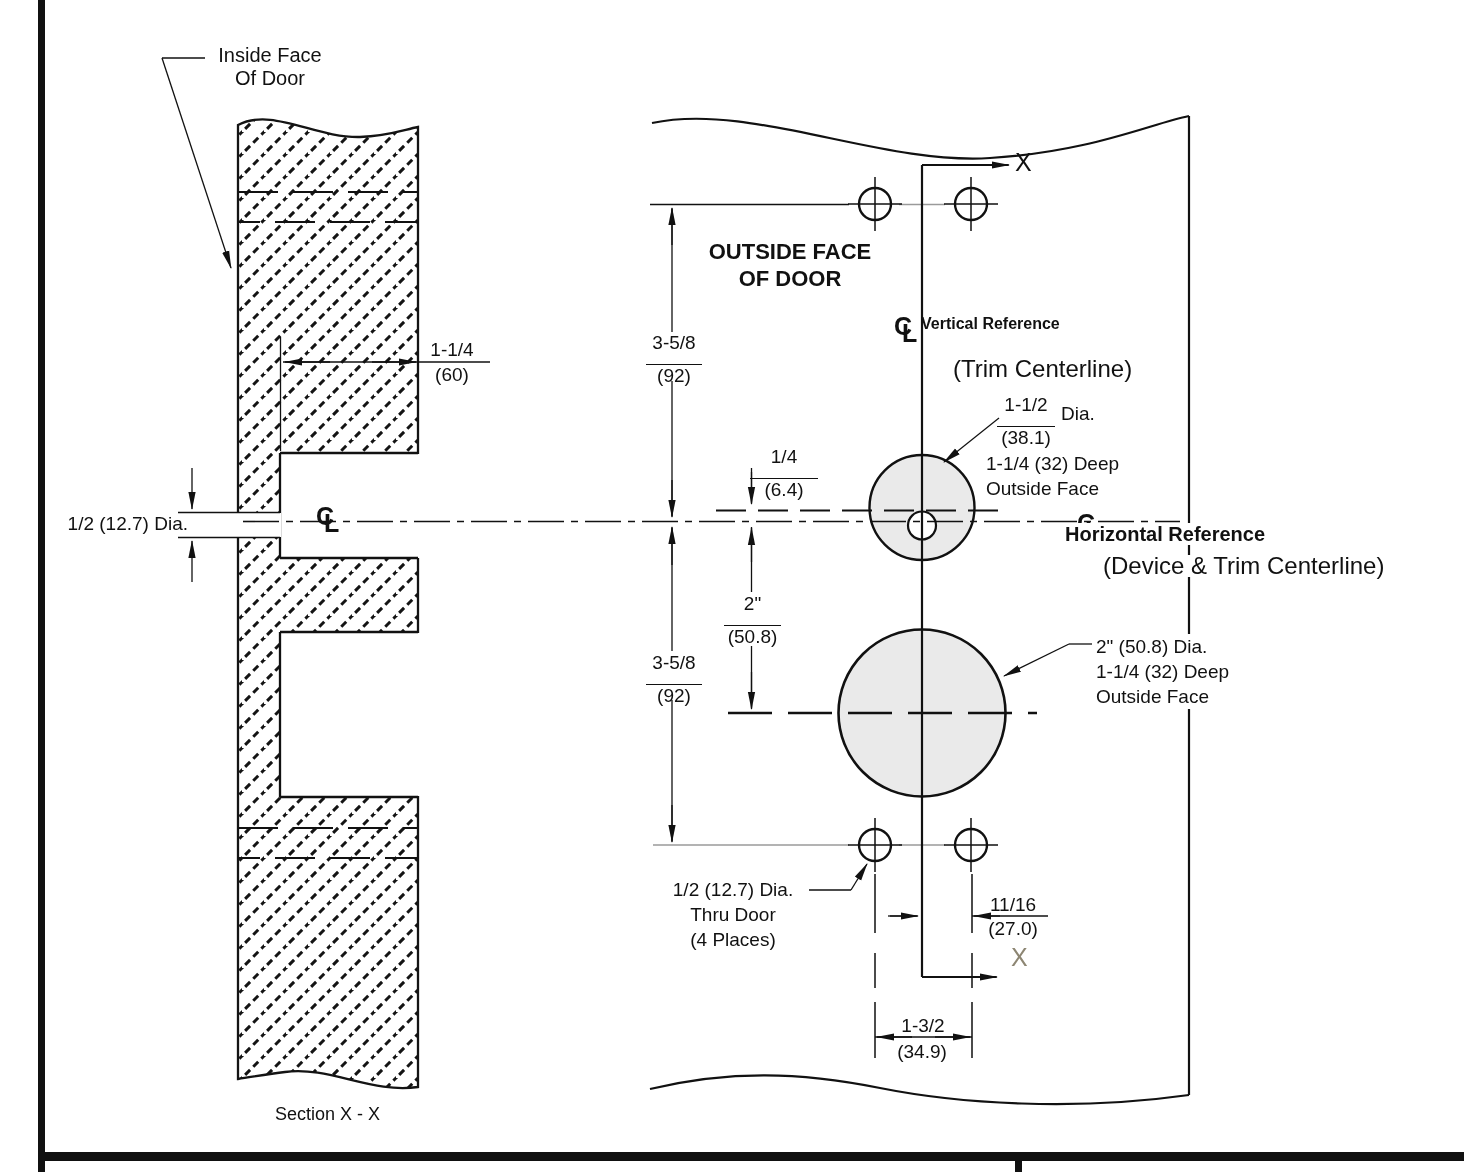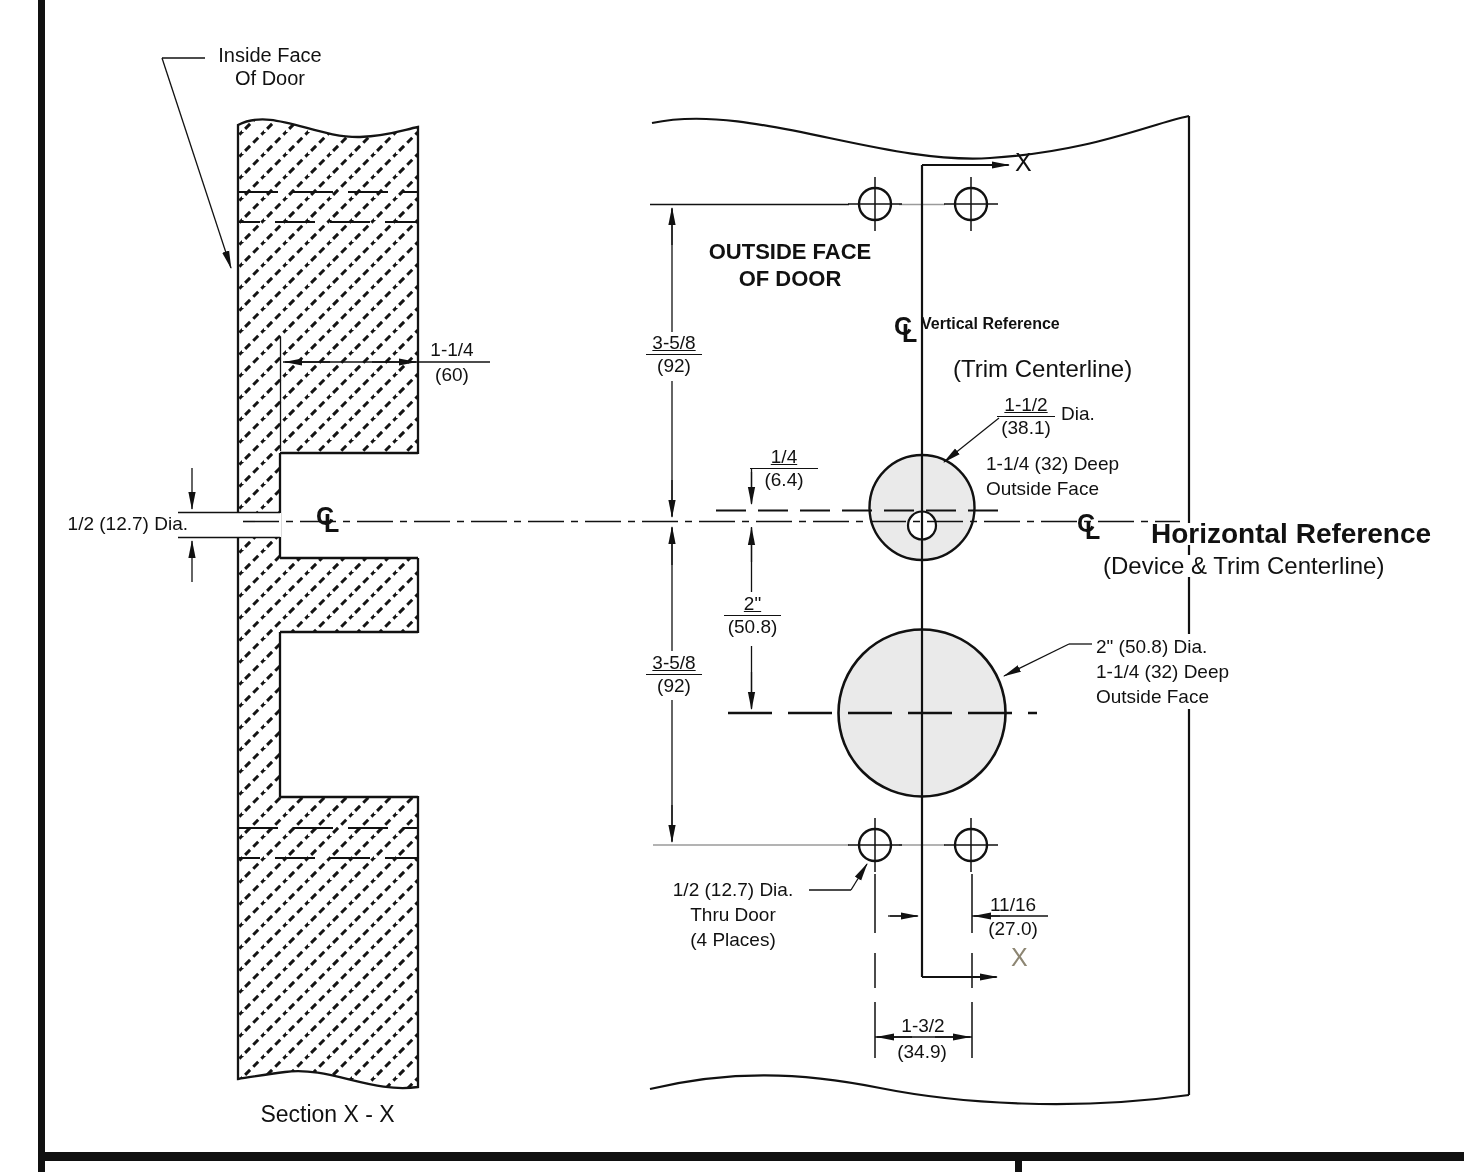--- a/index.html
+++ b/index.html
@@ -4,28 +4,28 @@
 <style>
   html,body{margin:0;padding:0;background:#fff;}
   #canvas{position:relative;width:1464px;height:1172px;background:#fff;overflow:hidden;
           font-family:"Liberation Sans",sans-serif;color:#111;}
   #draw{position:absolute;left:0;top:0;}
   .lbl{position:absolute;white-space:nowrap;line-height:22px;font-size:19px;color:#111;}
   .ctr{text-align:center;}
   .rt{text-align:right;}
   .bold{font-weight:bold;}
   .stack{line-height:21px;font-size:19px;text-align:center;}
-  .stack .bar{display:block;border-bottom:1.6px solid #111;padding-bottom:1px;text-decoration:underline;}
+  .stack .bar{display:block;border-bottom:1.6px solid #111;padding-bottom:11px;}
   .stack .mm{display:block;}
   .whitebg{background:#fff;}
   .axis{font-size:25px;}
   .cl{position:absolute;width:30px;height:34px;font-weight:bold;font-size:25px;line-height:25px;}
   .cl i{font-style:normal;position:absolute;left:0;top:0;}
   .cl i.l{left:8px;top:7px;}
-  .caption{font-size:23px;}
+  .caption{font-size:18px;}
 </style>
 </head>
 <body>
 
 <div id="canvas">
 
 <svg id="draw" width="1464" height="1172" viewBox="0 0 1464 1172">
   <defs>
     <marker id="arr" viewBox="0 0 12 6" refX="11.3" refY="3" markerWidth="14" markerHeight="7" orient="auto-start-reverse">
           <path d="M0,0.6 L12,3 L0,5.4 Z" fill="#111"></path>
@@ -197,21 +197,21 @@
   <i>C</i>
       <i class="l">L</i>
 </span>
 <div class="lbl bold" style="left:921px;top:313px;font-size:16px;"><span>Vertical Reference</span></div>
 <div class="lbl" style="left:925px;top:358px;font-size:24px;margin-left:28px;"><span>(Trim Centerline)</span></div>
 
 <span class="cl" style="left:1077px;top:511px;">
   <i>C</i>
       <i class="l">L</i>
 </span>
-<div class="lbl bold whitebg" style="left:1151px;top:523px;font-size:28px;"><span>Horizontal Reference</span></div>
+<div class="lbl bold whitebg" style="left:1065px;top:523px;font-size:20px;"><span>Horizontal Reference</span></div>
 <div class="lbl whitebg" style="left:1103px;top:555px;font-size:24px;"><span>(Device &amp; Trim Centerline)</span></div>
 
 <div class="lbl stack" style="left:646px;top:332px;width:56px;">
   <span class="bar">3-5/8</span>
   <span class="mm">(92)</span>
 </div>
 <div class="lbl stack" style="left:646px;top:652px;width:56px;">
   <span class="bar">3-5/8</span>
   <span class="mm">(92)</span>
 </div>

